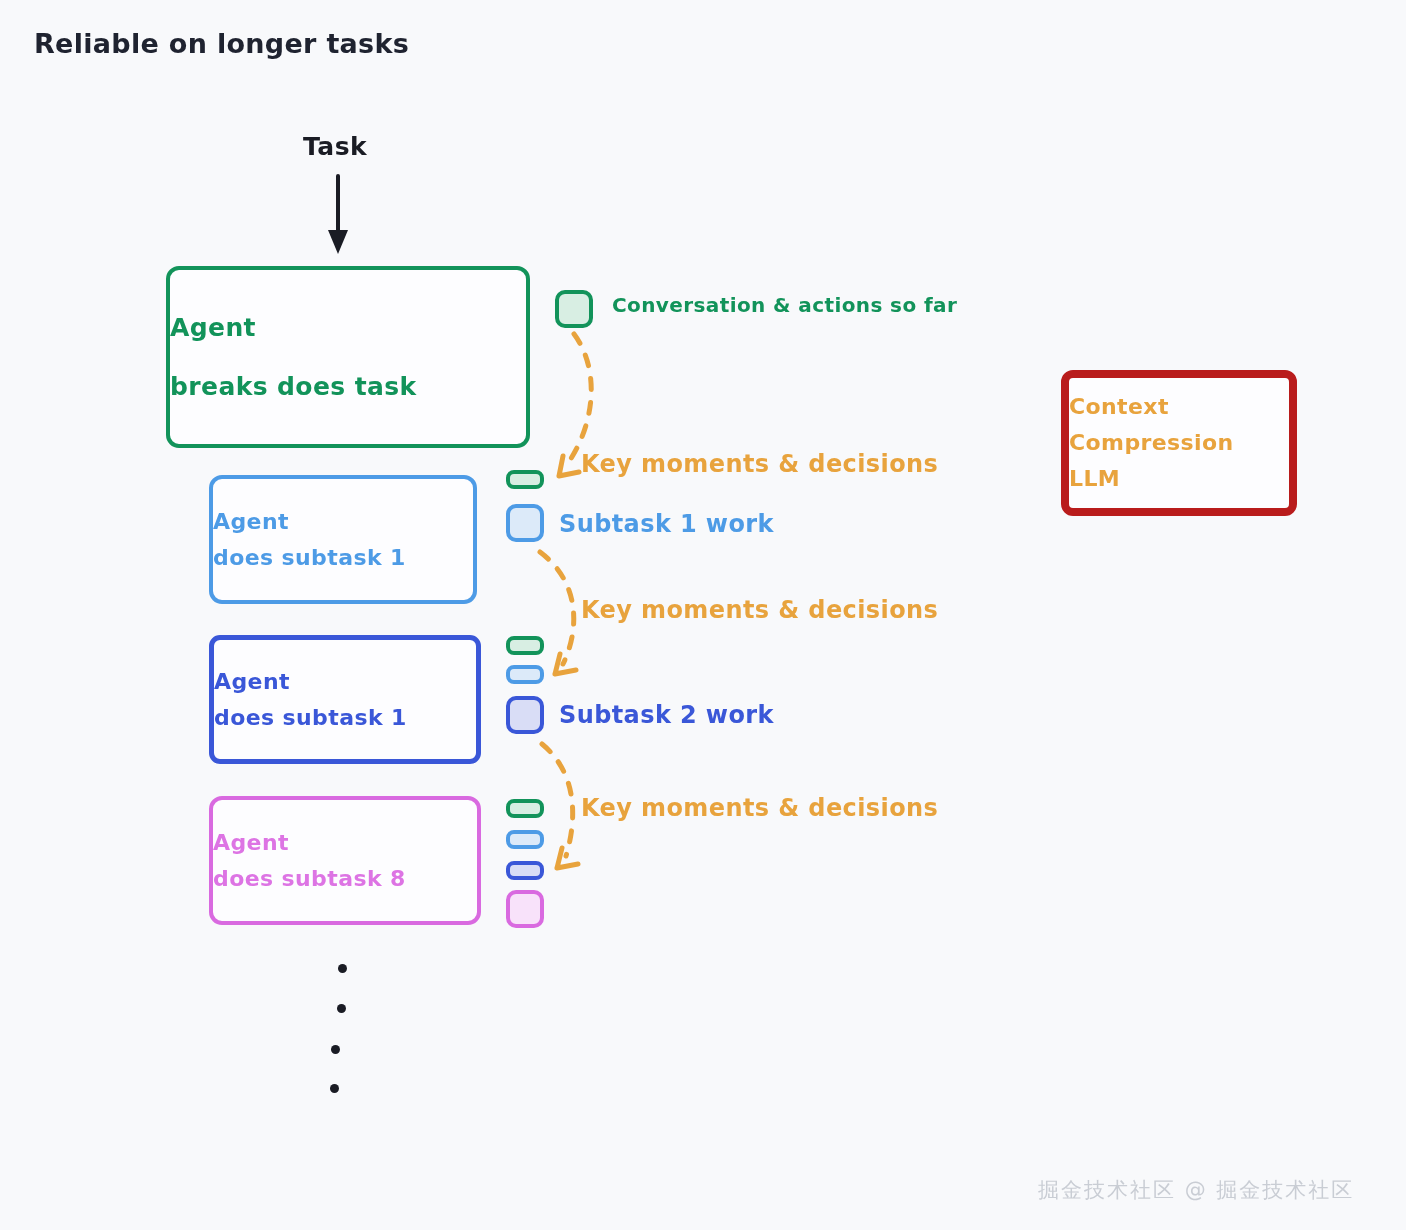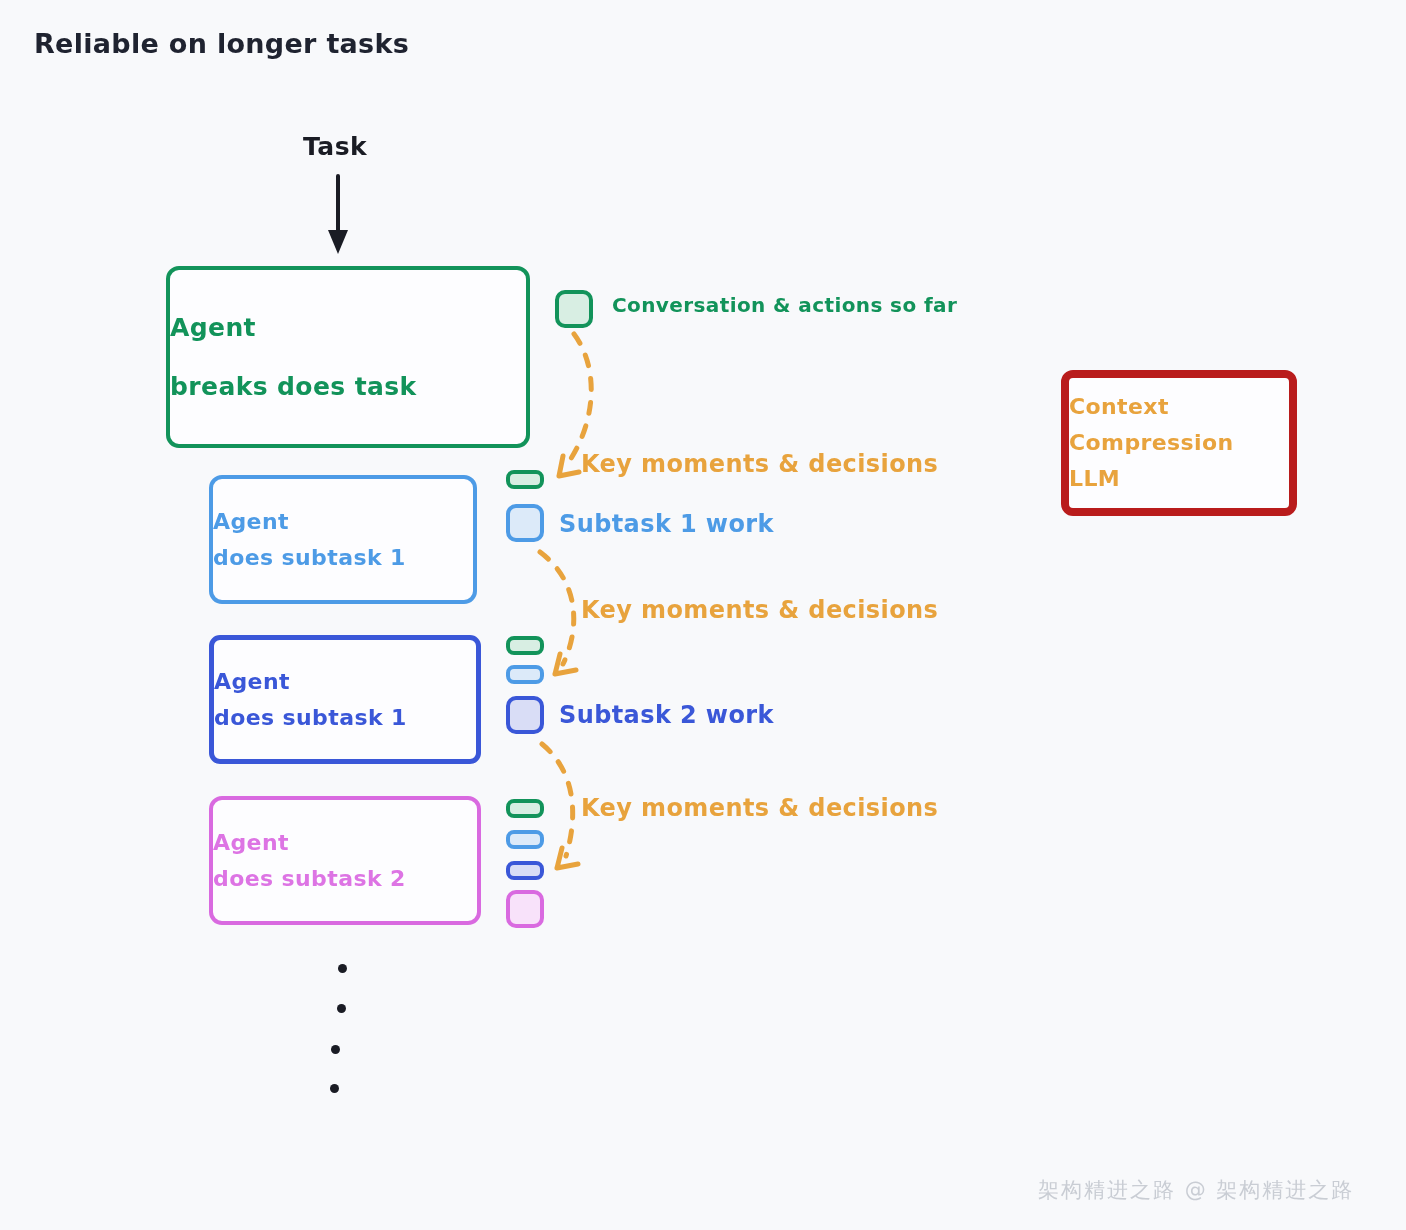--- a/index.html
+++ b/index.html
@@ -133,21 +133,21 @@
   <div class="abs node" id="node-sub1">
     <div>Agent</div>
     <div>does subtask 1</div>
   </div>
   <div class="abs node" id="node-sub2">
     <div>Agent</div>
     <div>does subtask 1</div>
   </div>
   <div class="abs node" id="node-sub3">
     <div>Agent</div>
-    <div>does subtask 2</div>
+    <div>does subtask 8</div>
   </div>
 
   <div class="abs node" id="node-llm">
     <div>Context</div>
     <div>Compression</div>
     <div>LLM</div>
   </div>
 
   <div class="abs chip chip-full c-green" style="left:555px;top:286px;"></div>
   <div class="abs caption cap-green" style="left:612px;top:289px;">Conversation &amp; actions so far</div>
@@ -167,15 +167,15 @@
   <div class="abs chip chip-flat c-blue" style="left:506px;top:826px;"></div>
   <div class="abs chip chip-flat c-indigo" style="left:506px;top:857px;"></div>
   <div class="abs chip chip-full c-pink" style="left:506px;top:886px;"></div>
   <div class="abs caption cap-orange" style="left:581px;top:790px;">Key moments &amp; decisions</div>
 
   <div class="abs dot" style="left:338px;top:960px;"></div>
   <div class="abs dot" style="left:337px;top:1000px;"></div>
   <div class="abs dot" style="left:331px;top:1041px;"></div>
   <div class="abs dot" style="left:330px;top:1080px;"></div>
 
-  <div class="abs" id="watermark">架构精进之路 @ 架构精进之路</div>
+  <div class="abs" id="watermark">掘金技术社区 @ 掘金技术社区</div>
 
 </div>
 
 </body></html>

